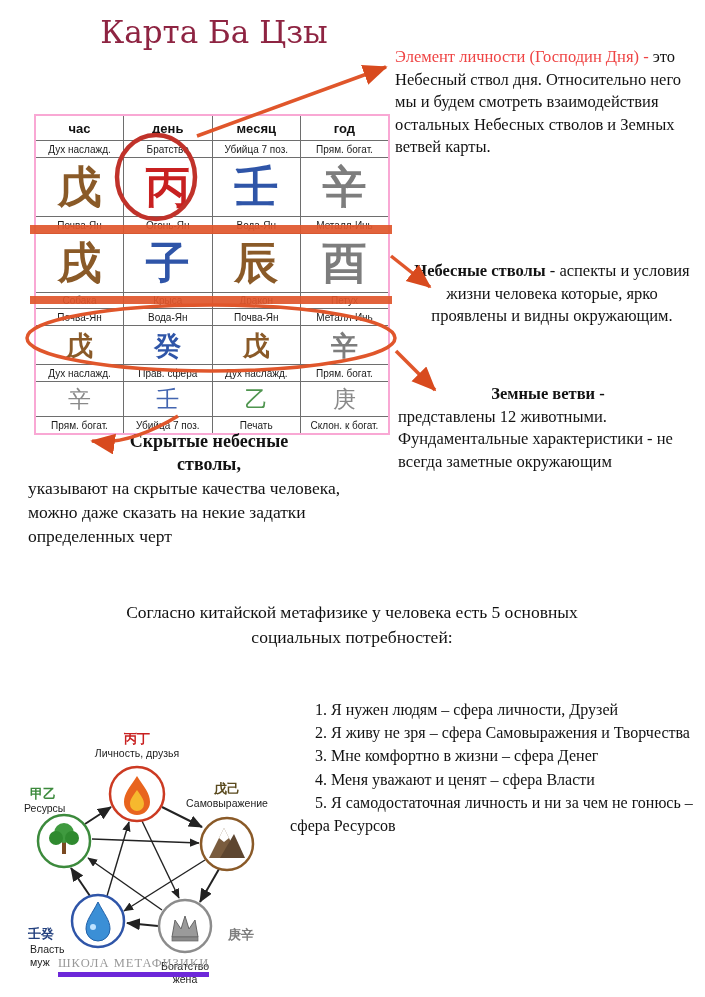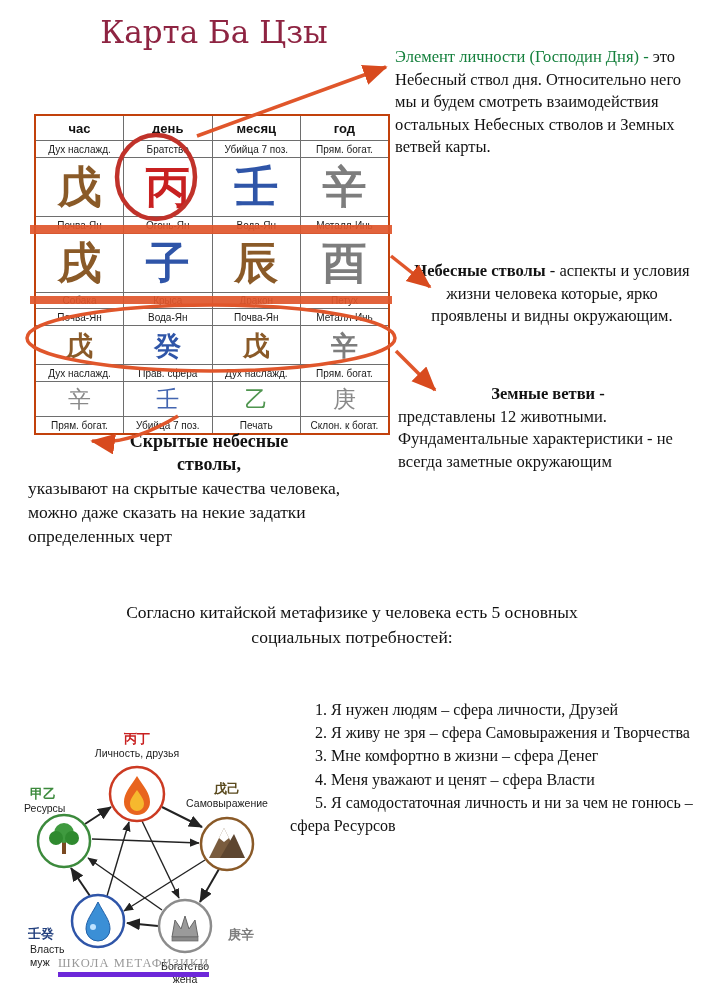--- a/index.html
+++ b/index.html
@@ -9,21 +9,21 @@
   }
   .title {
     position:absolute; left:34px; top:12px; width:356px; margin:2px;
     text-align:center; font-size:31px; font-weight:normal;
     font-family:"DejaVu Serif", serif;
   }
   
   .bazi-table {
     position:absolute; left:34px; top:114px; width:356px;
     border-collapse:collapse; table-layout:fixed;
-    border:2px solid #c2410c; background:#fff;
+    border:2px solid #f9a8d4; background:#fff;
   }
   .bazi-table td {
     border:1px solid #6e6e6e; text-align:center; vertical-align:middle;
     padding:0; overflow:hidden; white-space:nowrap;
   }
   td.hdr { height:24px; font-family:"Liberation Sans",sans-serif; font-size:13px; font-weight:bold; color:#111; }
   td.lbl { height:16px; font-family:"Liberation Sans",sans-serif; font-size:10px; color:#1a1a1a; }
   td.lbl-sm { height:15px; font-family:"Liberation Sans",sans-serif; font-size:10px; color:#1a1a1a; }
   td.big  { height:58px; font-size:44px; font-weight:bold; line-height:1; font-family:"DejaVu Serif", serif; }
   td.med  { height:38px; font-size:27px; font-weight:bold; line-height:1; font-family:"DejaVu Serif", serif; }
@@ -124,21 +124,21 @@
     <tr>
       <td class="lbl">Прям. богат.</td>
       <td class="lbl">Убийца 7 поз.</td>
       <td class="lbl">Печать</td>
       <td class="lbl">Склон. к богат.</td>
     </tr>
   </tbody>
     </table>
 
   <div class="note note-daymaster">
-    <span class="accent" style="color: #15803d;">Элемент личности (Господин Дня) - </span><span> это Небесный ствол дня. Относительно него мы и будем смотреть взаимодействия остальных Небесных стволов и Земных ветвей карты.</span>
+    <span class="accent" style="color: #ef4444;">Элемент личности (Господин Дня) - </span><span> это Небесный ствол дня. Относительно него мы и будем смотреть взаимодействия остальных Небесных стволов и Земных ветвей карты.</span>
   </div>
 
   <div class="note note-stems">
     <b>Небесные стволы</b><span> - аспекты и условия жизни человека которые, ярко проявлены и видны окружающим.</span>
   </div>
 
   <div class="note note-branches">
     <b class="block-bold">Земные ветви -</b><span>представлены 12 животными. Фундаментальные характеристики - не всегда заметные окружающим</span>
   </div>
 

